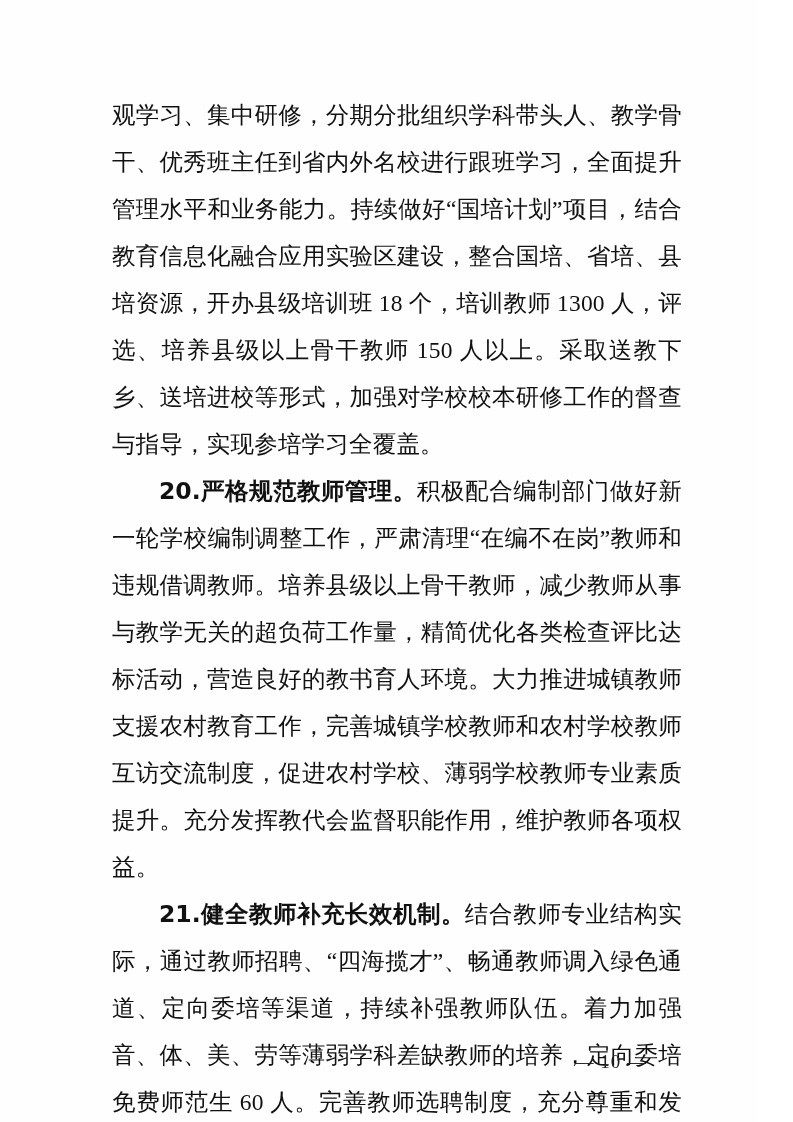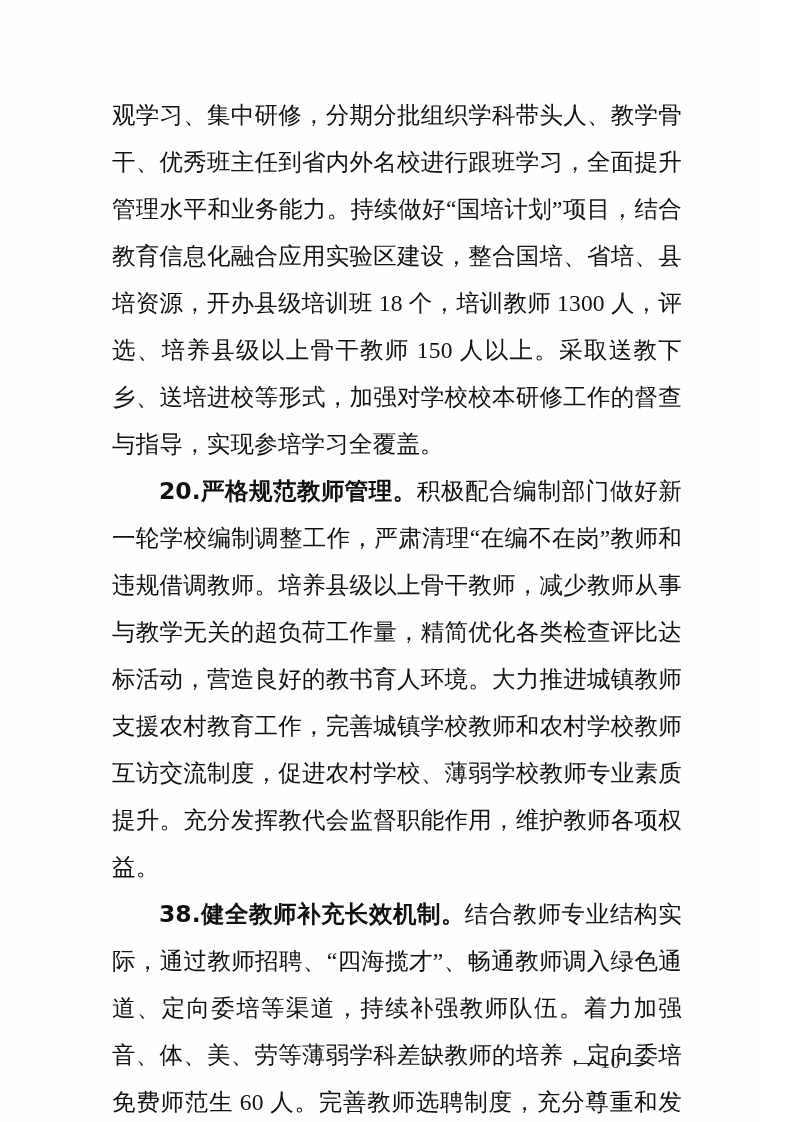--- a/index.html
+++ b/index.html
@@ -67,19 +67,19 @@
 
     <p class="para">
       <span>观学习、集中研修，分期分批组织学科带头人、教学骨干、优秀班主任到省内外名校进行跟班学习，全面提升管理水平和业务能力。持续做好“国培计划”项目，结合教育信息化融合应用实验区建设，整合国培、省培、县培资源，开办县级培训班 18 个，培训教师 1300 人，评选、培养县级以上骨干教师 150 人以上。采取送教下乡、送培进校等形式，加强对学校校本研修工作的督查与指导，实现参培学习全覆盖。</span>
     </p>
 
     <p class="para indent">
       <span class="heading-run">20.严格规范教师管理。</span><span>积极配合编制部门做好新一轮学校编制调整工作，严肃清理“在编不在岗”教师和违规借调教师。培养县级以上骨干教师，减少教师从事与教学无关的超负荷工作量，精简优化各类检查评比达标活动，营造良好的教书育人环境。大力推进城镇教师支援农村教育工作，完善城镇学校教师和农村学校教师互访交流制度，促进农村学校、薄弱学校教师专业素质提升。充分发挥教代会监督职能作用，维护教师各项权益。</span>
     </p>
 
     <p class="para indent">
-      <span class="heading-run">38.健全教师补充长效机制。</span><span>结合教师专业结构实际，通过教师招聘、“四海揽才”、畅通教师调入绿色通道、定向委培等渠道，持续补强教师队伍。着力加强音、体、美、劳等薄弱学科差缺教师的培养，定向委培免费师范生 60 人。完善教师选聘制度，充分尊重和发挥学校在教师公开招聘工作中的重要作用，积极探索由学校面向社会特别是深入到师范院校、大学现场招聘，开拓优秀人才引进新路子。</span>
+      <span class="heading-run">21.健全教师补充长效机制。</span><span>结合教师专业结构实际，通过教师招聘、“四海揽才”、畅通教师调入绿色通道、定向委培等渠道，持续补强教师队伍。着力加强音、体、美、劳等薄弱学科差缺教师的培养，定向委培免费师范生 60 人。完善教师选聘制度，充分尊重和发挥学校在教师公开招聘工作中的重要作用，积极探索由学校面向社会特别是深入到师范院校、大学现场招聘，开拓优秀人才引进新路子。</span>
     </p>
 
   </div>
 
   <div class="page-number">— 10 —</div>
 </div>
 
 </body></html>

